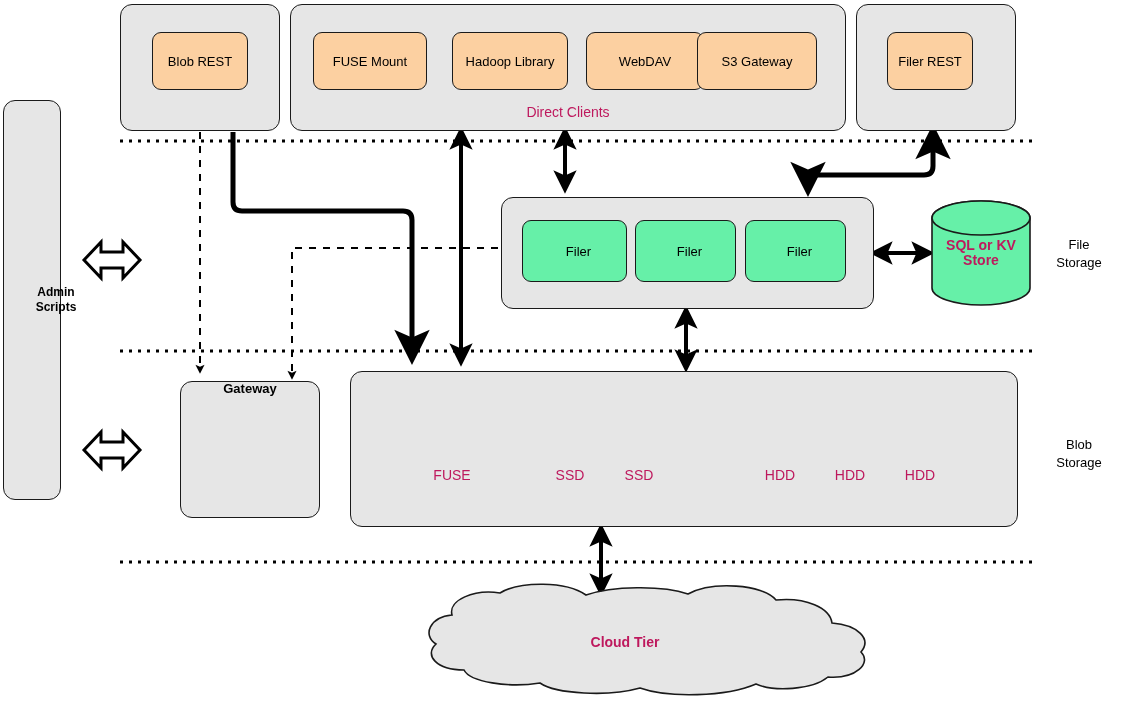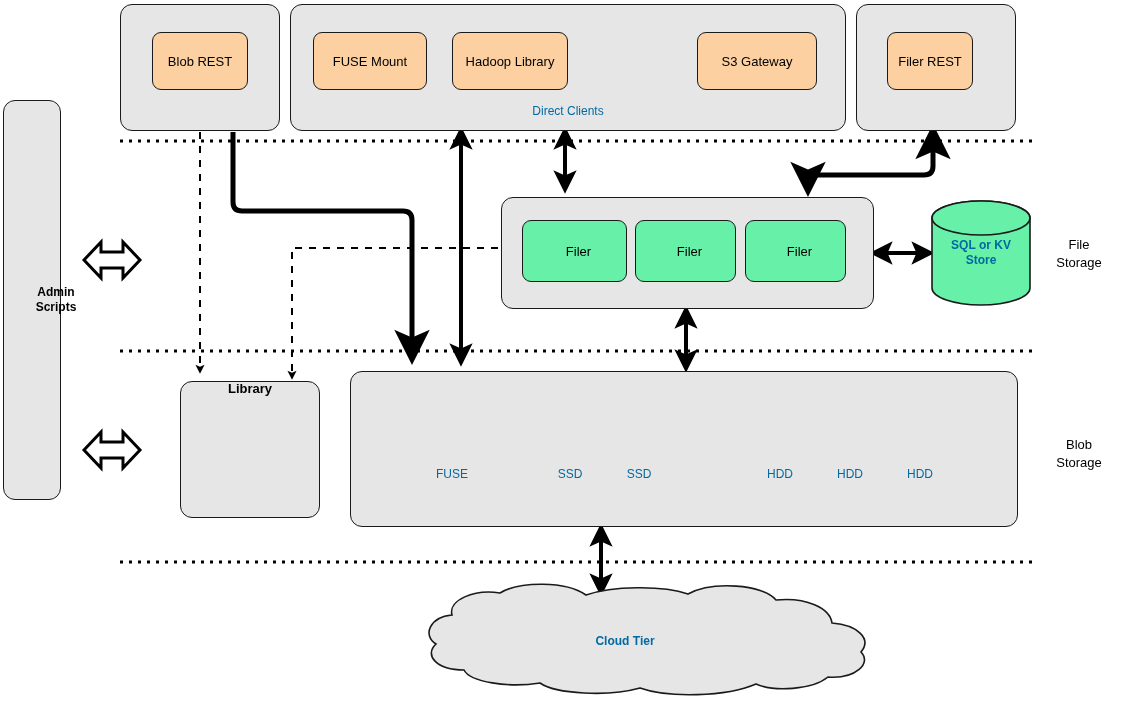--- a/index.html
+++ b/index.html
@@ -5,21 +5,21 @@
 <style>
   html,body{margin:0;padding:0;background:#ffffff;}
   body{font-family:"Liberation Sans","DejaVu Sans",sans-serif;}
   #canvas{position:relative;width:1121px;height:701px;overflow:hidden;background:#fff;}
   svg#layer{position:absolute;left:0;top:0;width:1121px;height:701px;}
   .node{position:absolute;box-sizing:border-box;display:flex;align-items:center;justify-content:center;text-align:center;}
   .group-box{background:#e6e6e6;border:1px solid #1a1a1a;border-radius:12px;}
   .leaf{border:1px solid #1a1a1a;border-radius:9px;font-size:13px;color:#000;}
   .orange{background:#fcd0a1;}
   .green{background:#66f0a8;padding-left:8px;}
-  .lbl{position:absolute;font-size:12px;color:#0369a1;text-align:center;}
+  .lbl{position:absolute;font-size:14px;color:#be185d;text-align:center;}
   .lbl.bold{font-weight:bold;}
   .side-label{position:absolute;font-size:13px;color:#000;line-height:18px;text-align:center;}
   .masters-cap{position:absolute;bottom:12px;left:0;right:0;text-align:center;font-size:13px;font-weight:bold;}
   .admin-text{font-size:12px;font-weight:bold;line-height:15px;}
 </style>
 </head>
 <body>
 
 <div id="canvas">
 
@@ -164,20 +164,23 @@
     <span>Blob REST</span>
   </div>
 
   <div class="node group-box" style="left:290px;top:4px;width:556px;height:127px;"></div>
   <div class="node leaf orange" style="left:452px;top:32px;width:116px;height:58px;">
     <span>Hadoop Library</span>
   </div>
   <div class="node leaf orange" style="left:313px;top:32px;width:114px;height:58px;">
     <span>FUSE Mount</span>
   </div>
+  <div class="node leaf orange" style="left:586px;top:32px;width:118px;height:58px;">
+    <span>WebDAV</span>
+  </div>
   <div class="node leaf orange" style="left:697px;top:32px;width:120px;height:58px;">
     <span>S3 Gateway</span>
   </div>
   <div class="lbl" style="left:290px;top:104px;width:556px;">
     <span>Direct Clients</span>
   </div>
 
   <div class="node group-box" style="left:856px;top:4px;width:160px;height:127px;"></div>
   <div class="node leaf orange" style="left:887px;top:32px;width:86px;height:58px;">
     <span>Filer REST</span>
@@ -203,21 +206,21 @@
     <div>File</div>
     <div>Storage</div>
   </div>
   <div class="side-label" style="left:1040px;top:436px;width:78px;">
     <div>Blob</div>
     <div>Storage</div>
   </div>
 
   <div class="node group-box" style="left:180px;top:381px;width:140px;height:137px;"></div>
   <div class="masters-cap" style="left:180px;top:381px;width:140px;height:137px;">
-    <span>Library</span>
+    <span>Gateway</span>
   </div>
 
   <div class="node group-box" style="left:350px;top:371px;width:668px;height:156px;"></div>
 
   <div class="lbl" style="left:424px;top:467px;width:56px;">
     <span>FUSE</span>
   </div>
   <div class="lbl" style="left:542px;top:467px;width:56px;">
     <span>SSD</span>
   </div>

